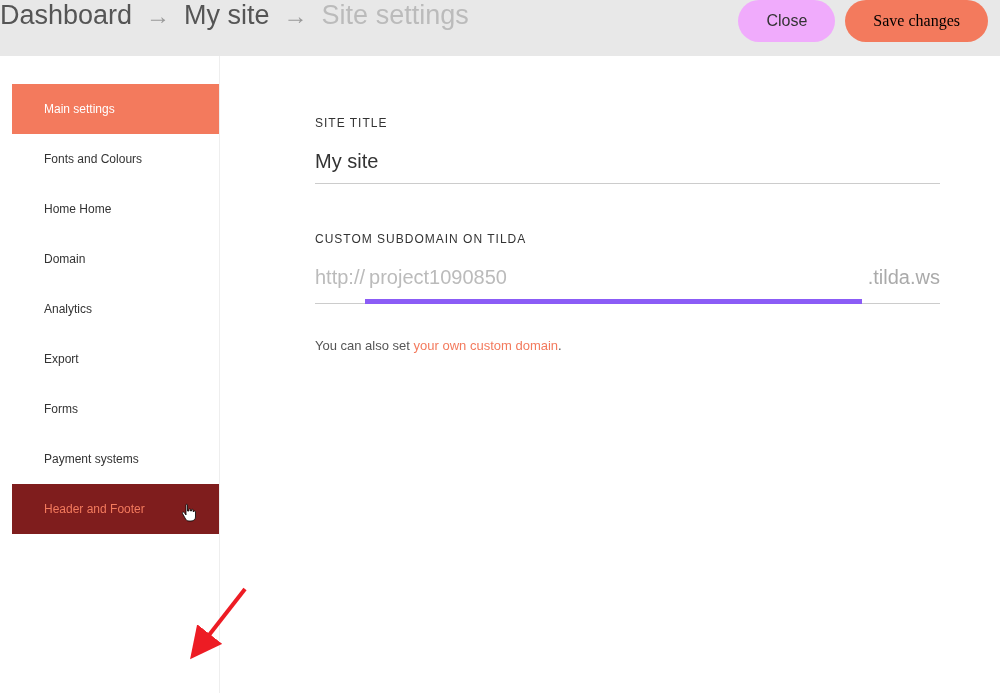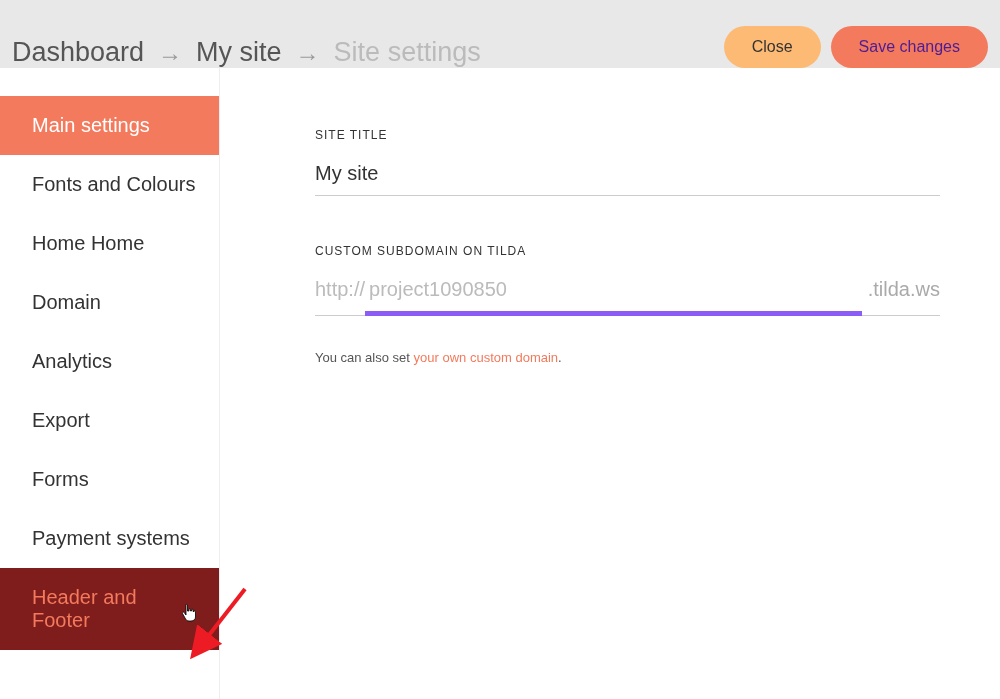--- a/index.html
+++ b/index.html
@@ -7,24 +7,24 @@
     font-family: -apple-system, BlinkMacSystemFont, "Segoe UI", Arial, sans-serif;
     background: #fff;
     color: #333;
     width: 1000px;
     height: 699px;
     overflow: hidden;
     font-weight: 300;
   }
   .header {
     background: #e8e8e8;
-    height: 68px;
-    display: flex;
-    align-items: flex-end;
-    padding: 0 12px 0 12px;
+    height: 56px;
+    display: flex;
+    align-items: flex-start;
+    padding: 0 12px 0 0;
   }
   .breadcrumb {
     flex: 1;
     display: flex;
     align-items: center;
     gap: 14px;
     font-size: 27px;
     color: #555;
     font-weight: 300;
   }
@@ -38,44 +38,46 @@
   .btn {
     border: none;
     border-radius: 30px;
     padding: 12px 28px;
     font-size: 16px;
     cursor: pointer;
     font-weight: 300;
     font-family: inherit;
   }
   .btn-close {
-    background: #fdba74;
+    background: #f0abfc;
     color: #333;
     margin-right: 10px;
   }
   .btn-save {
     background: #f37a5d;
-    color: #4c1d95;
+    color: #000000;
+    font-family: Liberation Serif, serif;
   }
   .layout {
     display: flex;
     height: calc(699px - 62px);
   }
   .sidebar {
     width: 220px;
     border-right: 1px solid #eee;
     background: #fff;
     padding-top: 28px;
   }
   .sidebar-item {
     padding: 18px 20px 18px 32px;
-    font-size: 20px;
+    font-size: 12px;
     color: #333;
     cursor: pointer;
     font-weight: 300;
+    margin-left: 12px;
   }
   .sidebar-item.active {
     background: #f37a5d;
     color: #fff;
   }
   .sidebar-item.hover {
     color: #f37a5d;
     background: #7f1d1d;
     position: relative;
   }

